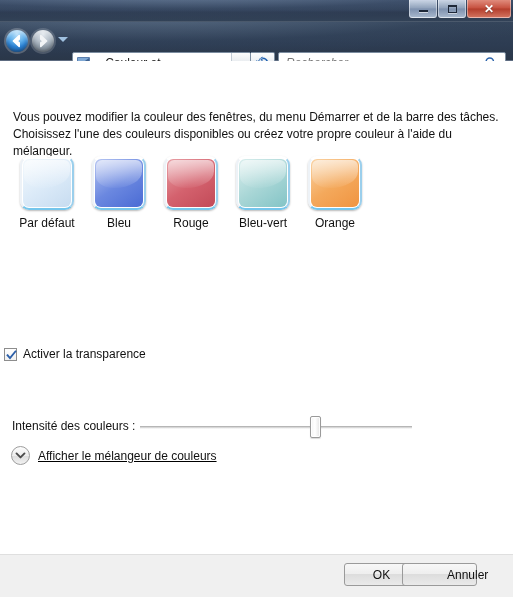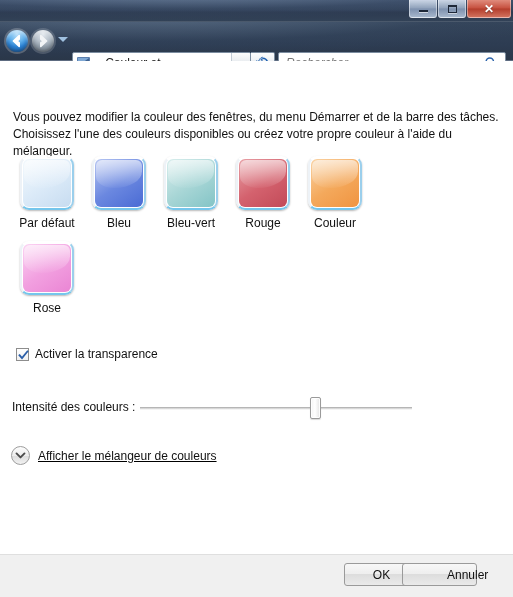--- a/index.html
+++ b/index.html
@@ -297,21 +297,21 @@
   .swatch-label {
     margin-top: 6px;
     font-size: 12px;
     color: #111111;
     white-space: nowrap;
   }
 
   
   .checkrow {
     position: absolute;
-    left: 16px; top: 286px;
+    left: 4px; top: 286px;
     display: flex;
     align-items: center;
   }
   .cbox {
     width: 13px; height: 13px;
     border: 1px solid #8d8d8d;
     background: linear-gradient(180deg, #ffffff 0%, #f0f0f0 100%);
     box-sizing: border-box;
     position: relative;
     margin-right: 6px;
@@ -320,21 +320,21 @@
   .cbox svg { position: absolute; left: 1px; top: 1px; }
   .checkrow span {
     font-size: 12px;
     color: #111111;
     white-space: nowrap;
   }
 
   
   .sliderrow {
     position: absolute;
-    left: 12px; top: 336px;
+    left: 12px; top: 355px;
     width: 400px;
     height: 22px;
     text-decoration: underline;
   }
   .sliderrow .slabel {
     position: absolute;
     left: 0; top: 3px;
     font-size: 12px;
     color: #111111;
     white-space: nowrap;
@@ -516,48 +516,41 @@
           </div>
           <div class="swatch-cell">
             <div class="swatch">
               <div class="fill" style="background: linear-gradient(145deg, rgb(183, 198, 242) 0%, rgb(107, 136, 224) 52%, rgb(74, 107, 212) 100%);"></div>
               <div class="gloss"></div>
             </div>
             <div class="swatch-label">Bleu</div>
           </div>
           <div class="swatch-cell">
             <div class="swatch">
+              <div class="fill" style="background: linear-gradient(145deg, rgb(232, 160, 166) 0%, rgb(212, 98, 110) 52%, rgb(194, 74, 88) 100%);"></div>
+              <div class="gloss"></div>
+            </div>
+            <div class="swatch-label">Rouge</div>
+          </div>
+          <div class="swatch-cell">
+            <div class="swatch">
               <div class="fill" style="background: linear-gradient(145deg, rgb(217, 238, 237) 0%, rgb(168, 214, 214) 52%, rgb(131, 196, 198) 100%);"></div>
               <div class="gloss"></div>
             </div>
             <div class="swatch-label">Bleu-vert</div>
-          </div>
-          <div class="swatch-cell">
-            <div class="swatch">
-              <div class="fill" style="background: linear-gradient(145deg, rgb(232, 160, 166) 0%, rgb(212, 98, 110) 52%, rgb(194, 74, 88) 100%);"></div>
-              <div class="gloss"></div>
-            </div>
-            <div class="swatch-label">Rouge</div>
           </div>
           <div class="swatch-cell">
             <div class="swatch">
               <div class="fill" style="background: linear-gradient(145deg, rgb(250, 211, 164) 0%, rgb(244, 169, 92) 52%, rgb(240, 148, 64) 100%);"></div>
               <div class="gloss"></div>
             </div>
-            <div class="swatch-label">Couleur</div>
+            <div class="swatch-label">Orange</div>
           </div>
         </div>
       <div class="swatch-row" id="row2">
-          <div class="swatch-cell">
-            <div class="swatch">
-              <div class="fill" style="background: linear-gradient(145deg, rgb(251, 212, 243) 0%, rgb(242, 160, 224) 52%, rgb(234, 133, 212) 100%);"></div>
-              <div class="gloss"></div>
-            </div>
-            <div class="swatch-label">Rose</div>
-          </div>
         </div>
     </div>
 
     <div class="checkrow">
       <span class="cbox">
         <svg width="11" height="11" viewBox="0 0 11 11" id="checkglyph" style="display: block;">
           <path d="M1.5 5.2 L4.0 8.0 L9.4 1.4" fill="none" stroke="#2b5ea8" stroke-width="1.8" stroke-linecap="square"></path>
         </svg>
       </span>
       <span>Activer la transparence</span>

